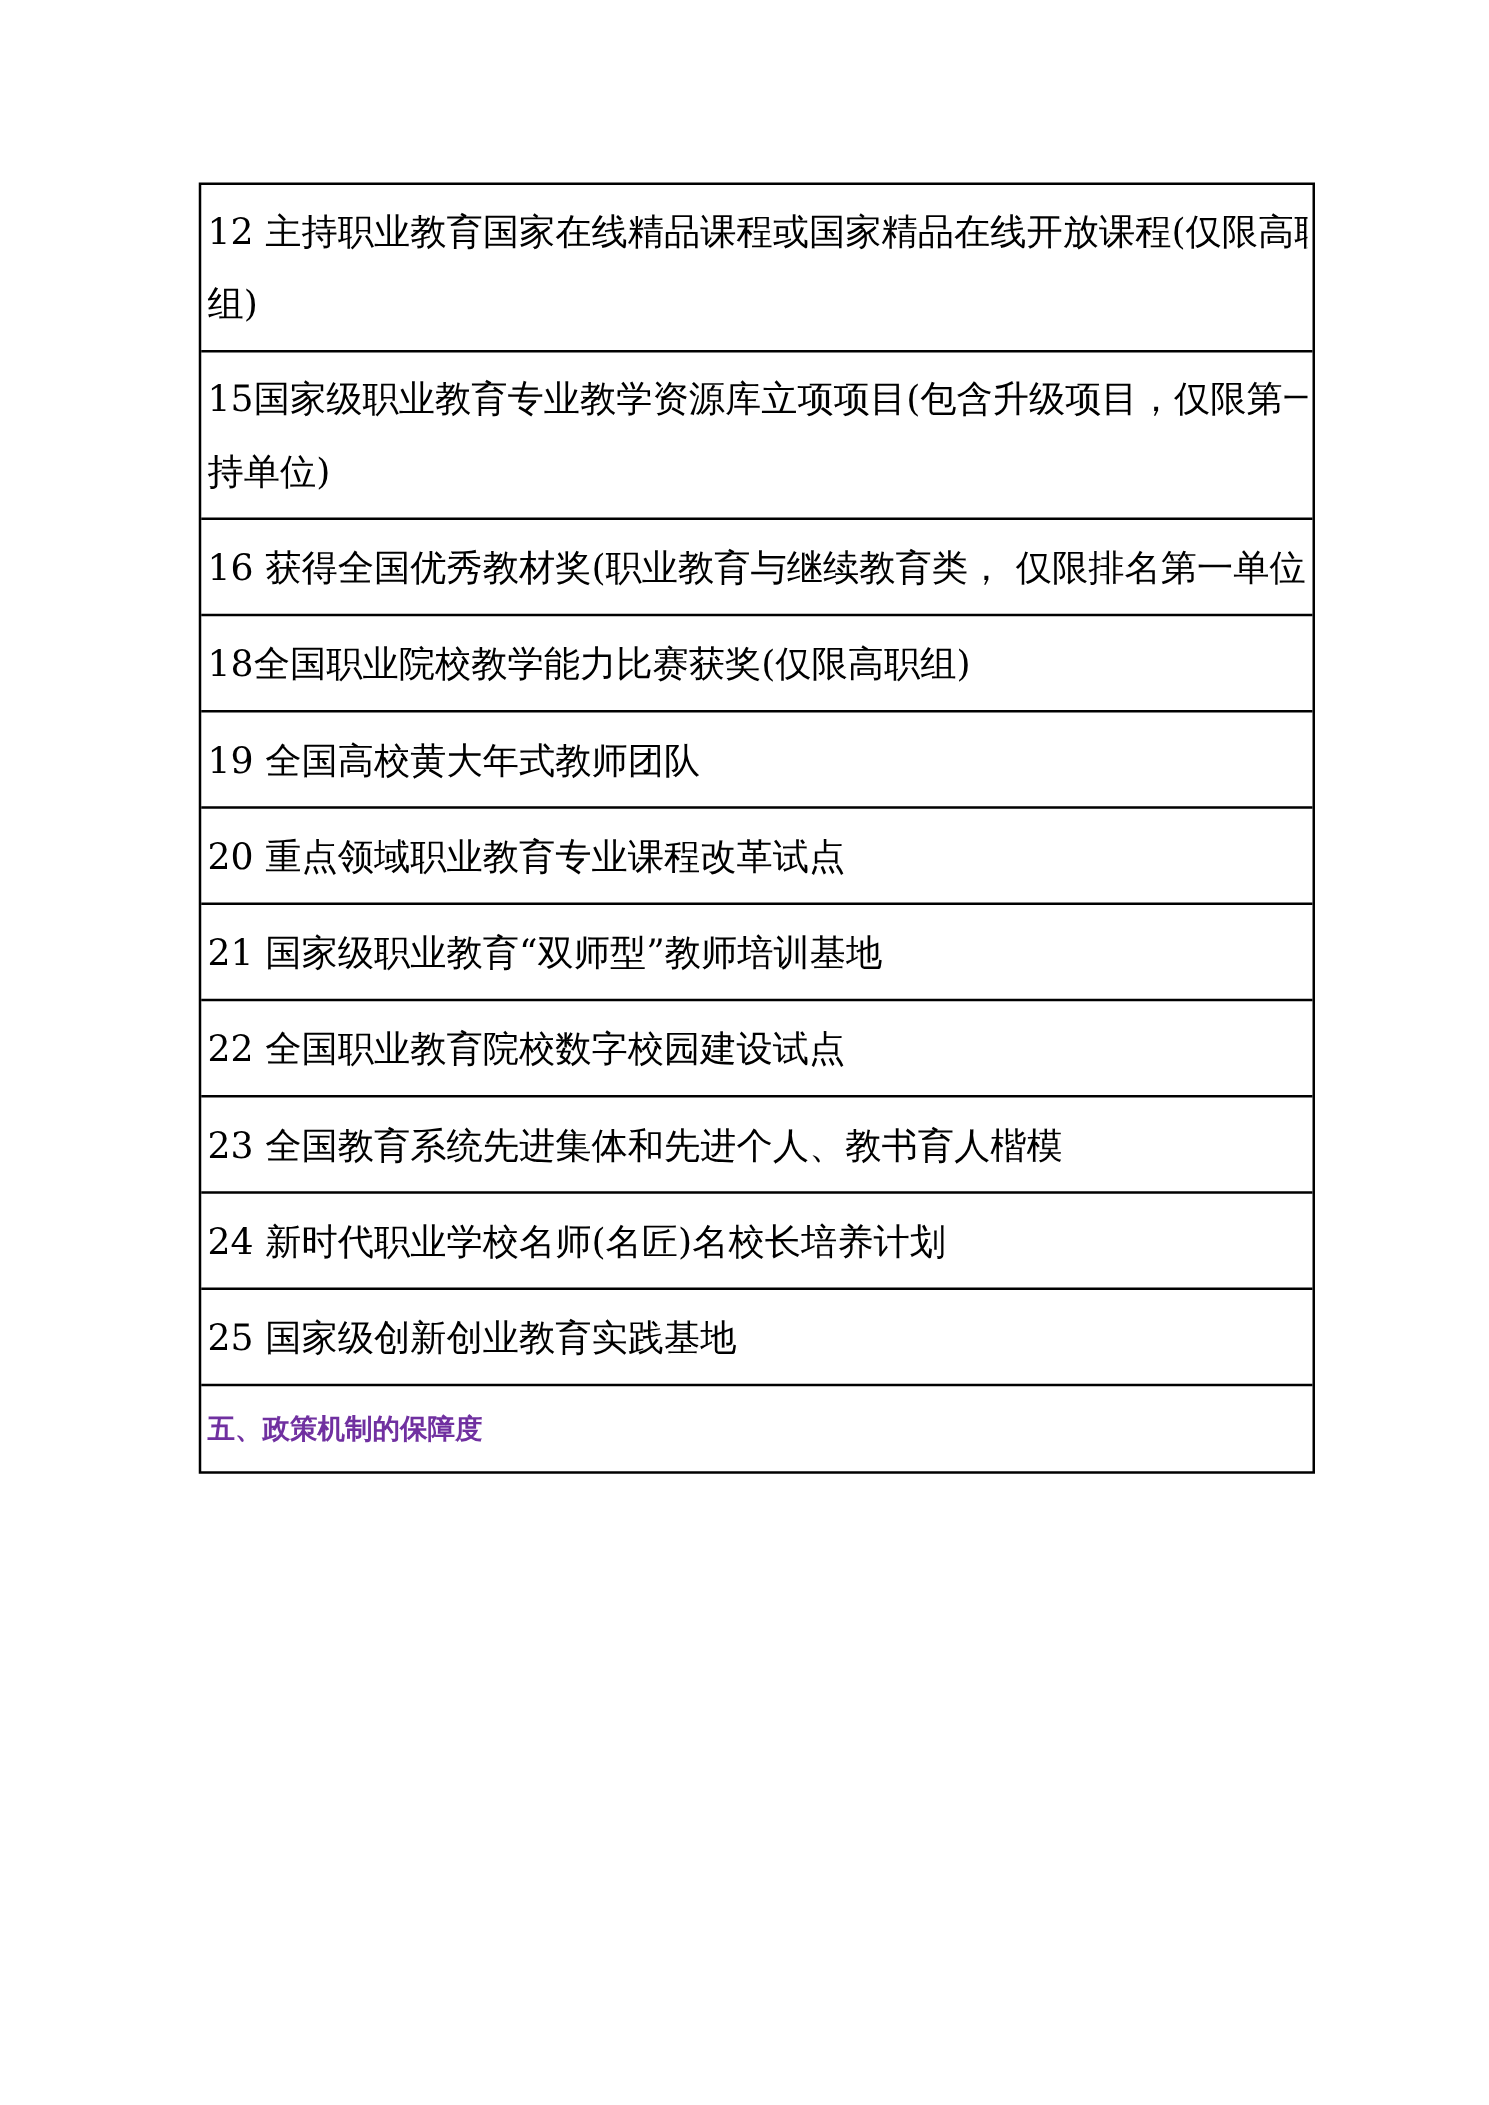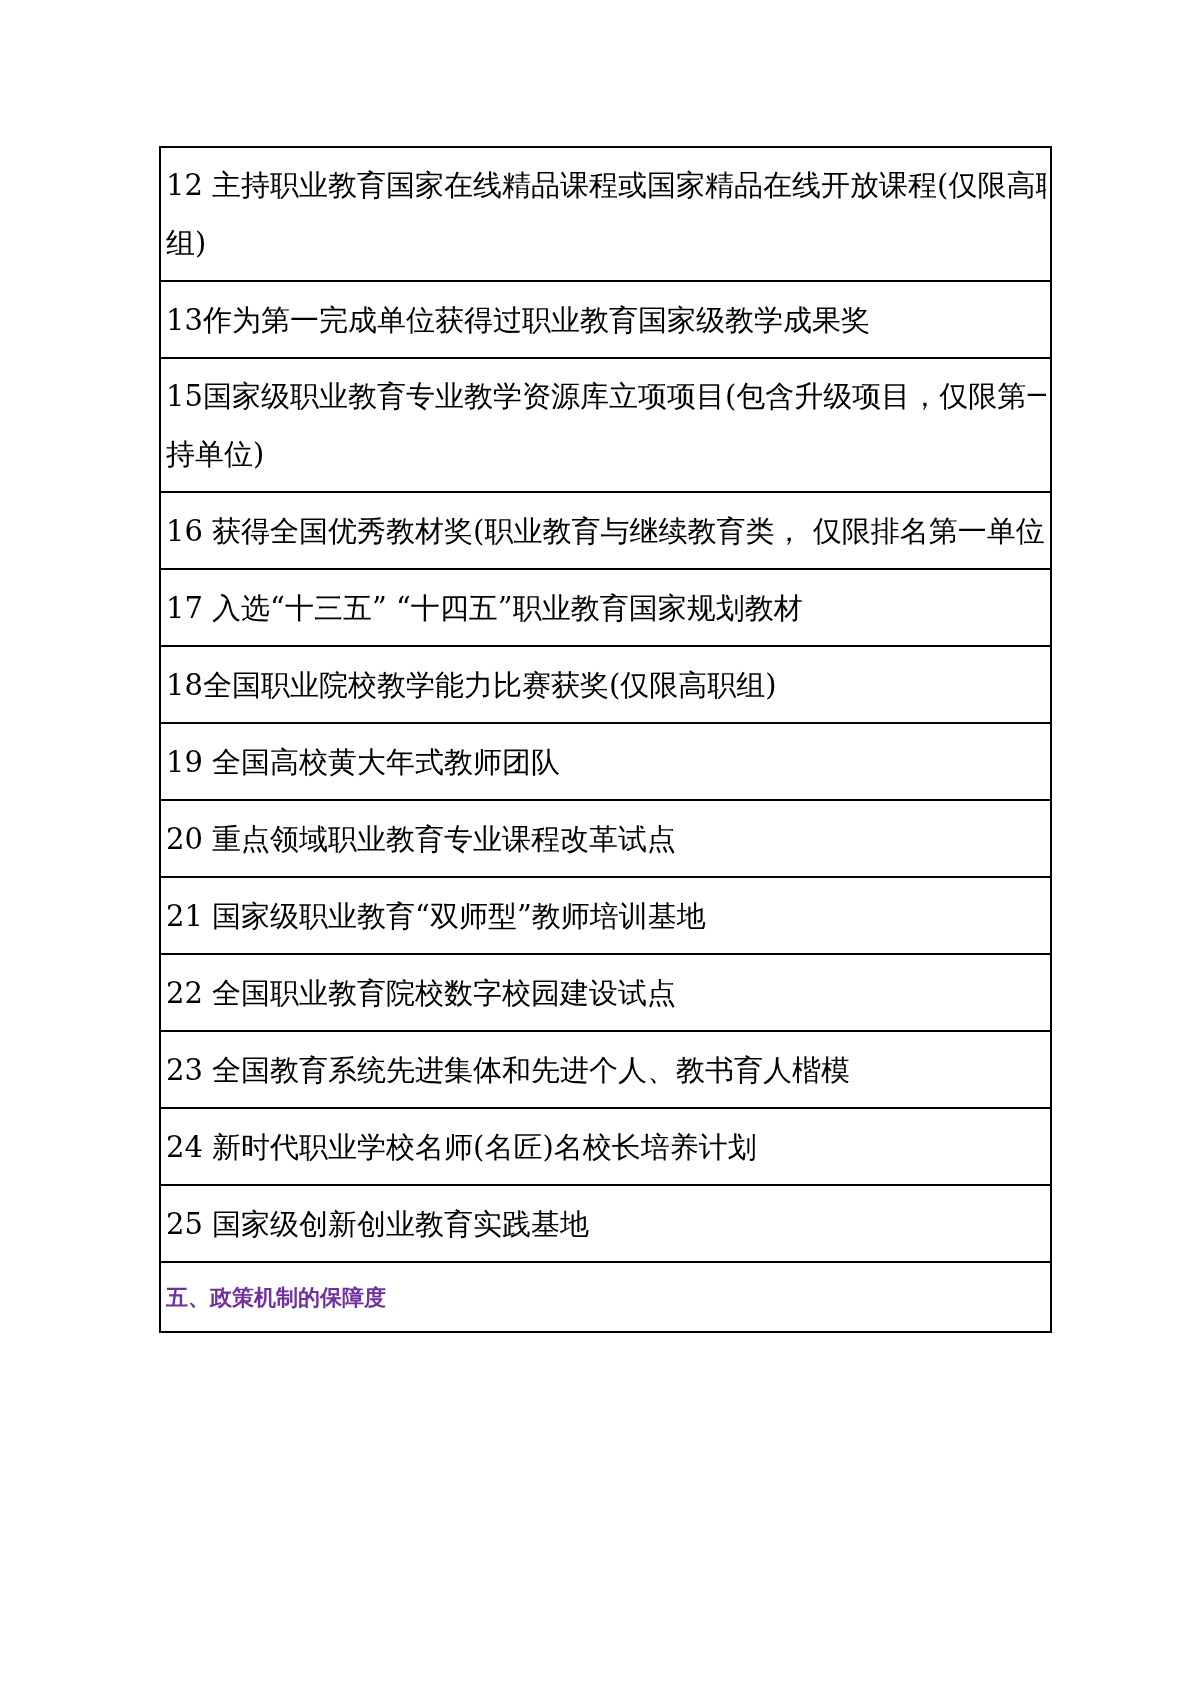--- a/index.html
+++ b/index.html
@@ -63,37 +63,27 @@
 
 <div class="doc-table">
   <div class="row">
       <div class="row-text">
         <div class="line line--stretch">12 主持职业教育国家在线精品课程或国家精品在线开放课程(仅限高职</div>
         <div class="line">组)</div>
       </div>
     </div>
     <div class="row">
       <div class="row-text">
-        <div class="line">13作为第一完成单位获得过职业教育国家级教学成果奖</div>
-      </div>
-    </div>
-    <div class="row">
-      <div class="row-text">
         <div class="line line--stretch">15国家级职业教育专业教学资源库立项项目(包含升级项目，仅限第一主</div>
         <div class="line">持单位)</div>
       </div>
     </div>
     <div class="row">
       <div class="row-text">
         <div class="line">16 获得全国优秀教材奖(职业教育与继续教育类， 仅限排名第一单位)</div>
-      </div>
-    </div>
-    <div class="row">
-      <div class="row-text">
-        <div class="line">17 入选“十三五” “十四五”职业教育国家规划教材</div>
       </div>
     </div>
     <div class="row">
       <div class="row-text">
         <div class="line">18全国职业院校教学能力比赛获奖(仅限高职组)</div>
       </div>
     </div>
     <div class="row">
       <div class="row-text">
         <div class="line">19 全国高校黄大年式教师团队</div>

